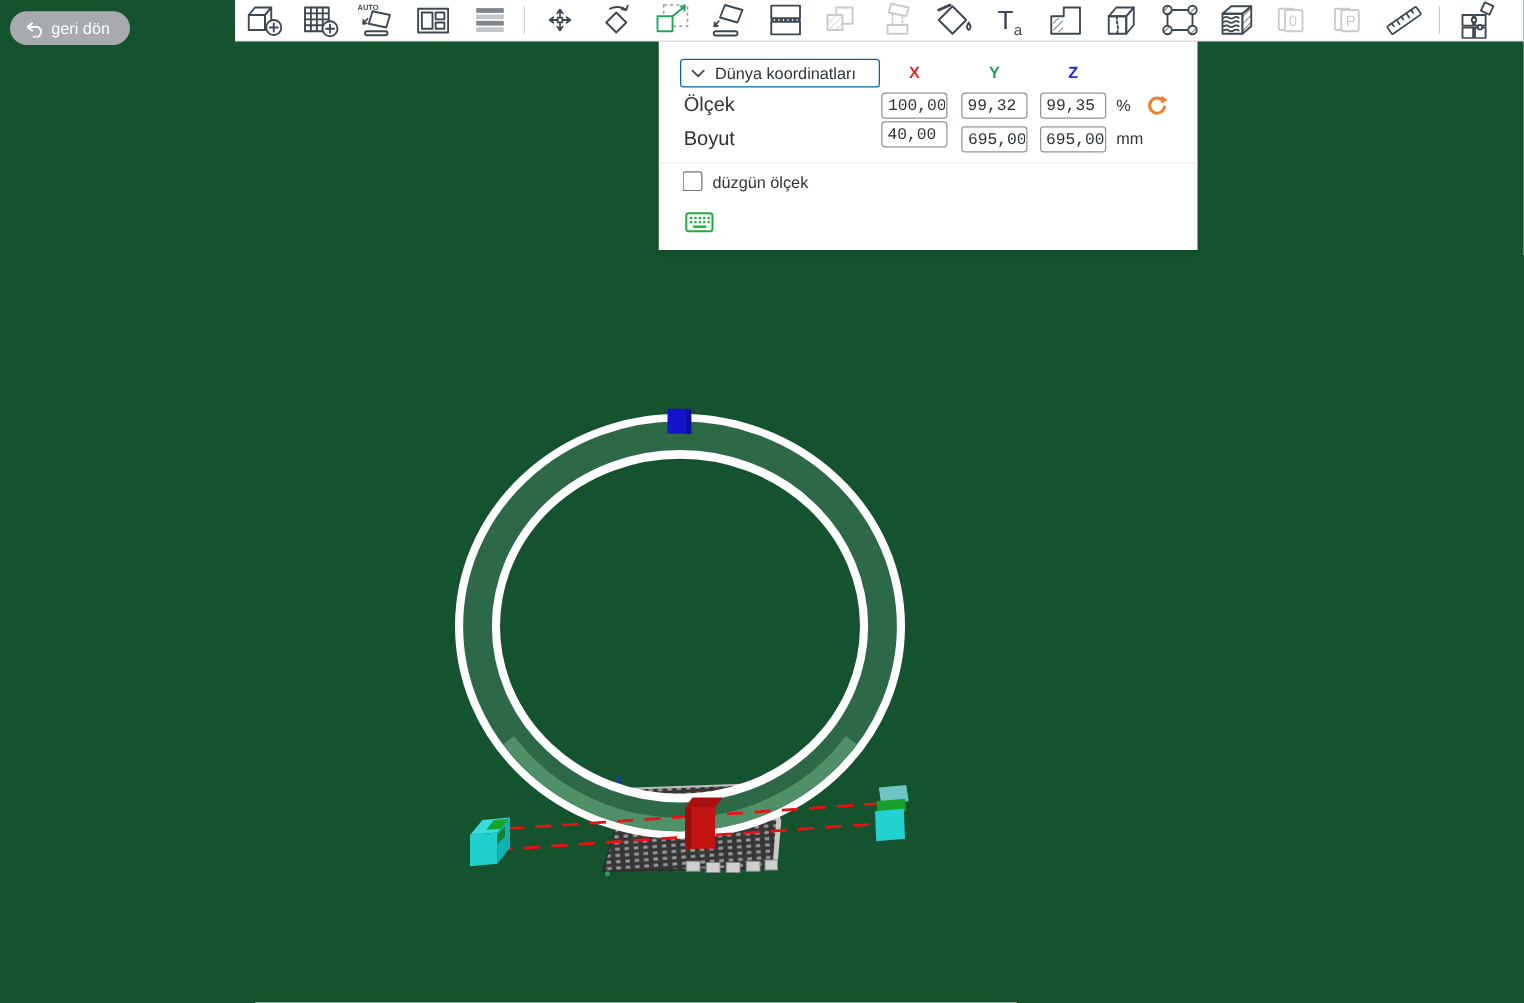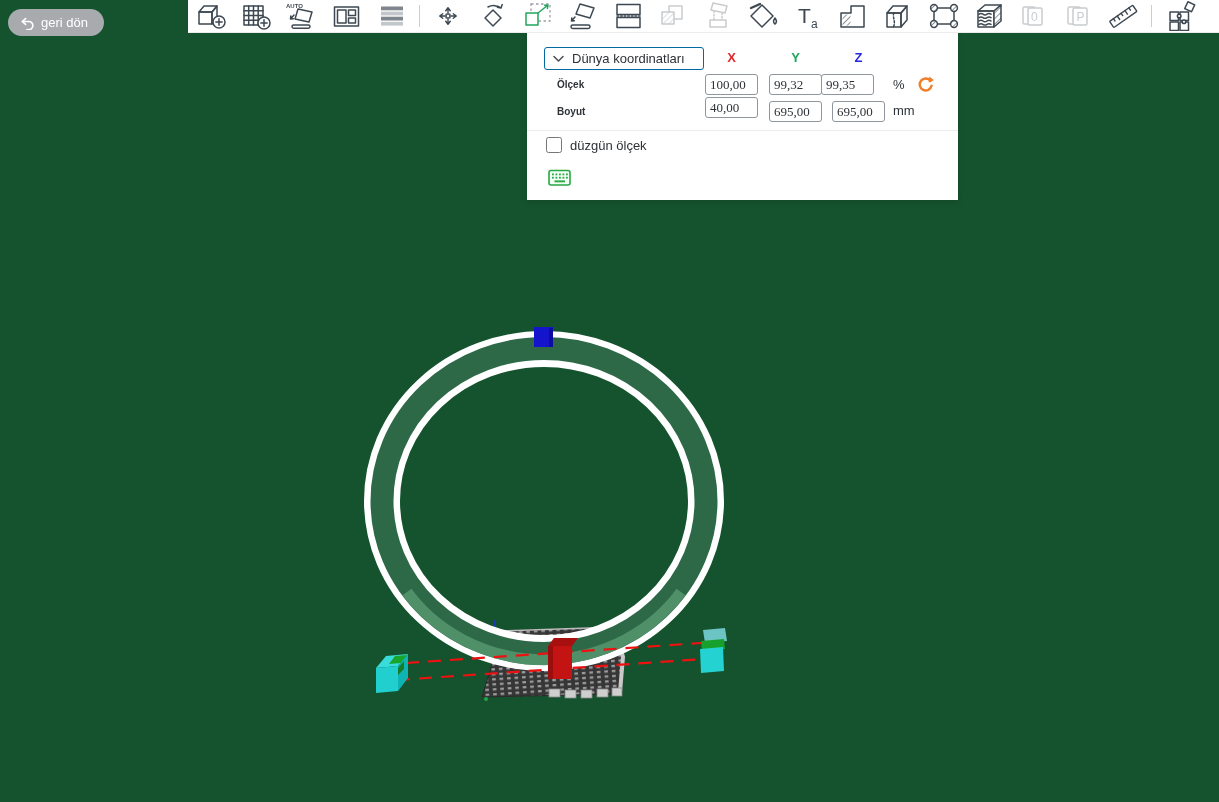--- a/index.html
+++ b/index.html
@@ -27,23 +27,23 @@
   .green{stroke:#22a45c;}
 
   
   .panel{position:absolute;left:527px;top:33px;width:431px;height:167px;background:#fff;z-index:3;
          box-shadow:0 3px 6px rgba(0,0,0,.10);}
   .coord-select{position:absolute;left:17px;top:14px;width:160px;height:23px;box-sizing:border-box;
                 border:1px solid #0369a1;border-radius:3px;background:#fff;display:flex;align-items:center;
                 gap:8px;padding:0 8px;font-size:13px;color:#2d3237;cursor:pointer;}
   .axis-hdr{position:absolute;top:17px;width:53px;text-align:center;font-size:13px;font-weight:bold;}
   .hx{left:178px;color:#e02b2b;} .hy{left:242px;color:#1fa75c;} .hz{left:305px;color:#2525e8;}
-  .row-label{position:absolute;left:30px;height:21px;line-height:21px;font-size:10px;font-weight:bold;}
+  .row-label{position:absolute;left:20px;height:21px;line-height:21px;font-size:16px;}
   .num-input{position:absolute;width:53px;height:21px;box-sizing:border-box;border:1px solid #8f969e;
-             border-radius:3px;font-size:13px;font-family:Liberation Serif, serif;color:#2d3237;padding:0 1px 0 4px;background:#fff;}
+             border-radius:3px;font-size:13px;font-family:Liberation Mono, monospace;color:#2d3237;padding:0 1px 0 4px;background:#fff;}
   .unit{position:absolute;left:366px;height:21px;line-height:21px;font-size:13px;}
   .reset-btn{position:absolute;left:389px;top:42px;width:19px;height:19px;border:none;background:transparent;padding:0;cursor:pointer;}
   .divider{position:absolute;left:0;top:97px;width:431px;height:1px;background:#ececec;}
   .uniform-cb{position:absolute;left:19px;top:104px;width:16px;height:16px;margin:0;accent-color:#27a844;}
   .uniform-label{position:absolute;left:43px;top:104px;font-size:13px;line-height:17px;}
   .kbd-btn{position:absolute;left:21px;top:135px;width:24px;height:19px;border:none;background:transparent;padding:0;cursor:pointer;}
 </style>
 </head>
 <body>
 
@@ -372,21 +372,21 @@
       <span>Dünya koordinatları</span>
     </div>
 
     <div class="axis-hdr hx">X</div>
     <div class="axis-hdr hy">Y</div>
     <div class="axis-hdr hz">Z</div>
 
     <div class="row-label" style="top:41px">Ölçek</div>
     <input class="num-input" style="left: 178px; top: 41px;" value="100,00">
     <input class="num-input" style="left: 242px; top: 41px;" value="99,32">
-    <input class="num-input" style="left: 294px; top: 41px;" value="99,35">
+    <input class="num-input" style="left: 305px; top: 41px;" value="99,35">
     <div class="unit" style="top:41px">%</div>
     <button class="reset-btn">
       <svg width="19" height="19" viewBox="0 0 19 19">
         <path d="M14.6 6 A6 6 0 1 0 15.6 10.6" fill="none" stroke="#f07f2c" stroke-width="2.4" stroke-linecap="round"></path>
         <polygon points="13.4,1.6 18,5.2 12.6,7.6" fill="#f07f2c"></polygon>
       </svg>
     </button>
 
     <div class="row-label" style="top:68px">Boyut</div>
     <input class="num-input" style="left: 178px; top: 64px;" value="40,00">

